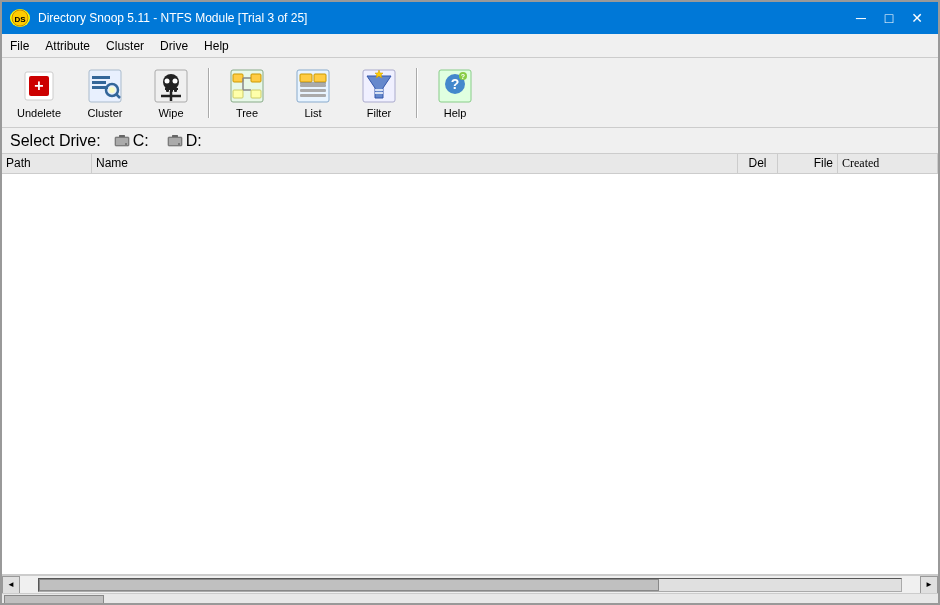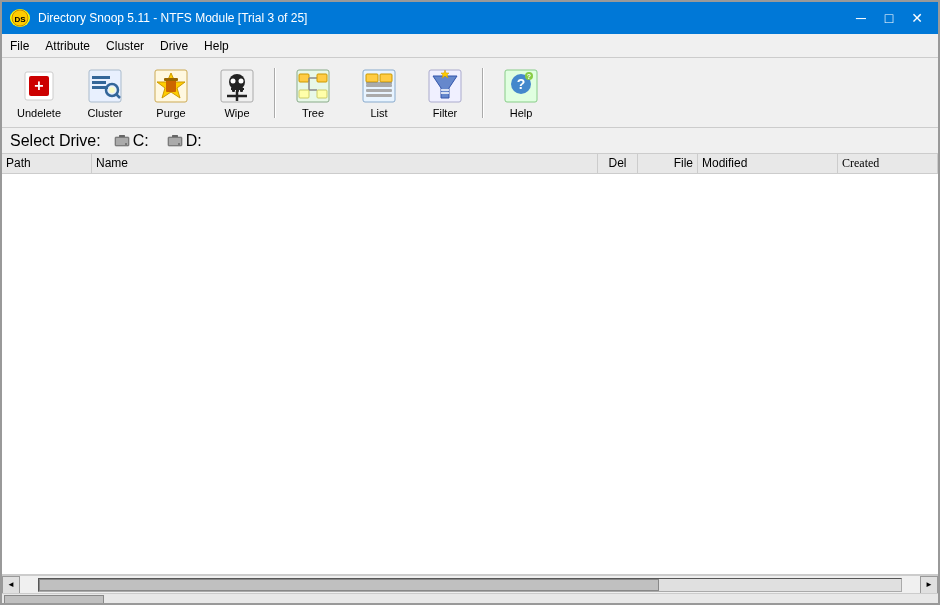--- a/index.html
+++ b/index.html
@@ -277,31 +277,20 @@
         <rect x="5" y="13" width="14" height="3" fill="#336699"></rect>
         <rect x="5" y="18" width="16" height="3" fill="#336699"></rect>
         <circle cx="25" cy="22" r="6" fill="none" stroke="#336699" stroke-width="2.5"></circle>
         <line x1="29.5" y1="26.5" x2="33" y2="30" stroke="#336699" stroke-width="2.5"></line>
         <circle cx="25" cy="22" r="3" fill="#ffffaa" opacity="0.7"></circle>
       </svg>
     </div>
     <span>Cluster</span>
   </button>
 
-  <button class="toolbar-btn">
-    <div class="toolbar-icon">
-      <svg width="36" height="36" viewBox="0 0 36 36">
-        <rect x="2" y="2" width="32" height="32" rx="2" fill="#fff8e0" stroke="#ccaa55" stroke-width="1"></rect>
-        <polygon points="18,5 22,14 32,14 24,20 27,30 18,24 9,30 12,20 4,14 14,14" fill="#ffcc00" stroke="#cc9900" stroke-width="1"></polygon>
-        <rect x="13" y="12" width="10" height="12" rx="1" fill="#cc6600"></rect>
-        <rect x="11" y="10" width="14" height="3" rx="1" fill="#996600"></rect>
-      </svg>
-    </div>
-    <span>Purge</span>
-  </button>
 
   <button class="toolbar-btn">
     <div class="toolbar-icon">
       <svg width="36" height="36" viewBox="0 0 36 36">
         <rect x="2" y="2" width="32" height="32" rx="2" fill="#f0f0f0" stroke="#aaaaaa" stroke-width="1"></rect>
 
         <circle cx="18" cy="14" r="8" fill="#222222"></circle>
         <circle cx="14" cy="13" r="2.5" fill="white"></circle>
         <circle cx="22" cy="13" r="2.5" fill="white"></circle>
         <rect x="13" y="20" width="3" height="4" rx="1" fill="#222222"></rect>
@@ -404,21 +393,20 @@
 </div>
 
 <div class="main-content">
 
   <div class="file-list-container">
     <div class="file-list-header">
       <div class="col-header col-path">Path</div>
       <div class="col-header col-name">Name</div>
       <div class="col-header col-del">Del</div>
       <div class="col-header col-size">File</div>
-      <div class="col-header col-modified">Modified</div>
       <div class="col-header col-created">Created</div>
     </div>
     <div class="file-list-body"></div>
   </div>
 
   <div class="hscroll-bar">
     <div class="scroll-arrow">◄</div>
     <div class="hscroll-track">
       <div class="hscroll-thumb"></div>
     </div>

